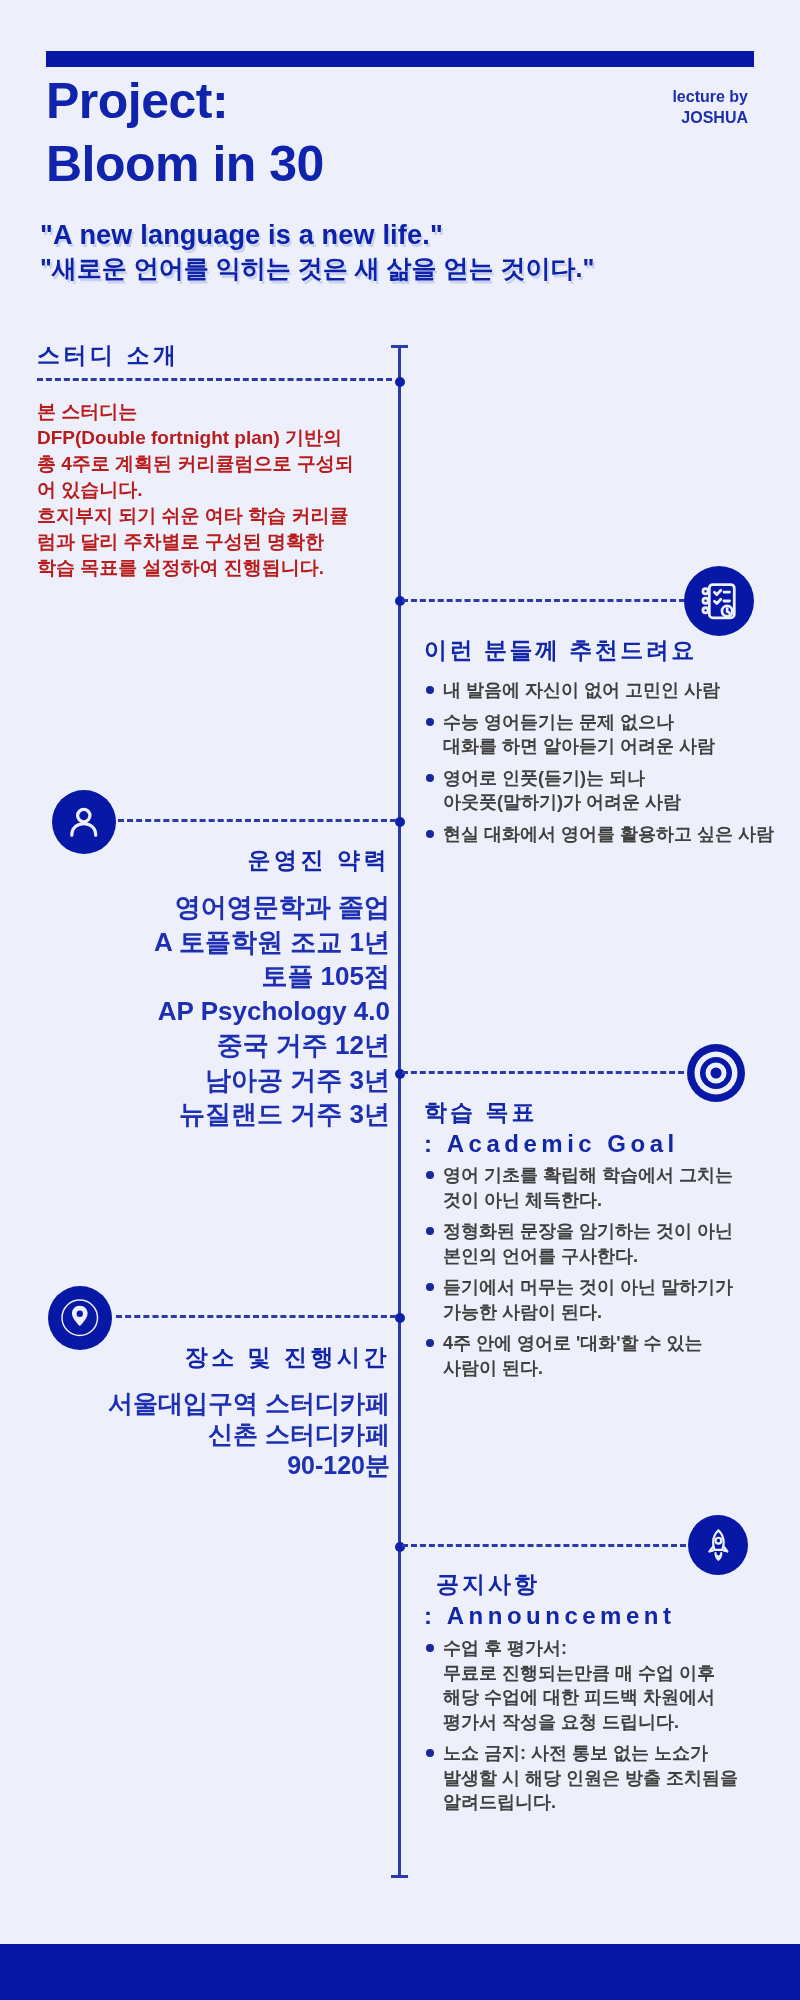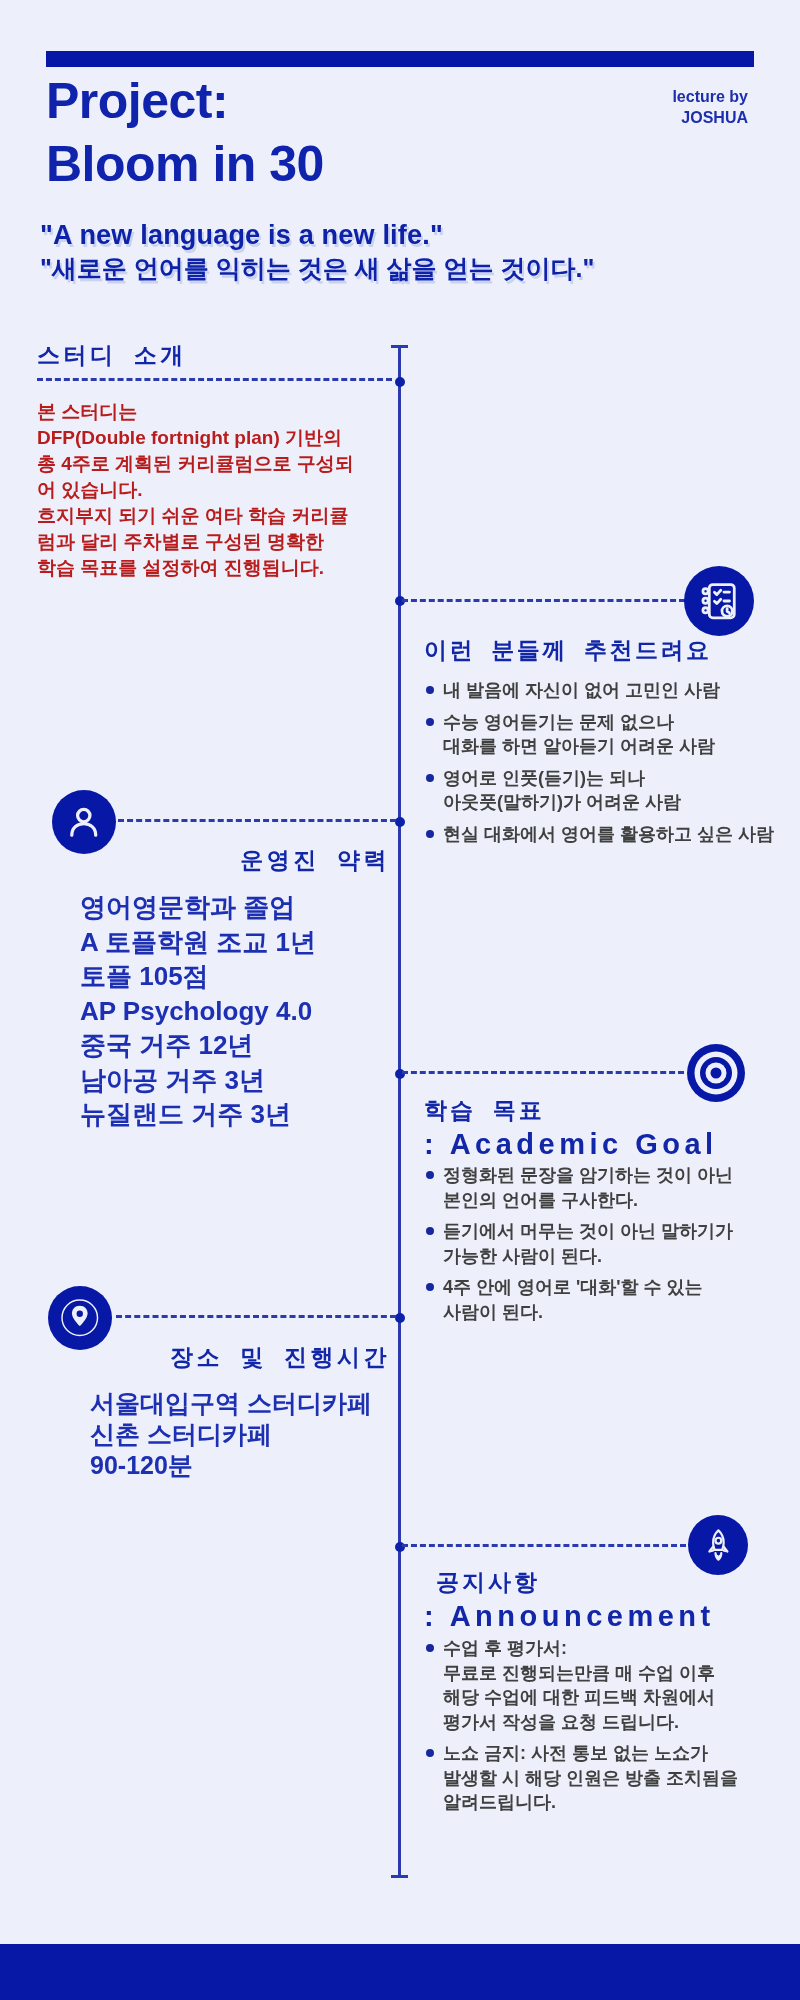--- a/index.html
+++ b/index.html
@@ -39,32 +39,32 @@
   .timeline::after { bottom:0; }
   .tdot { width:10px; height:10px; border-radius:50%; background:#0D21A8; }
   .dash { border-top:3px dashed #2B3AAC; height:0; }
 
   
   .icon-circle { border-radius:50%; background:#0718A6; display:flex;
                  align-items:center; justify-content:center; }
   .icon-circle svg { width:68%; height:68%; }
 
   
-  .h-kr { font-size:23px; font-weight:800; color:#1226A8; letter-spacing:3.5px;font-family:Liberation Mono, monospace; }
-  .h-en { font-size:29px; font-weight:800; color:#1226A8; letter-spacing:4.5px; }
+  .h-kr { font-size:23px; font-weight:800; color:#1226A8; letter-spacing:3.5px; }
+  .h-en { font-size:24px; font-weight:800; color:#1226A8; letter-spacing:4.5px; }
 
   .pre { white-space:pre-line; }
   .body-text { font-size:19px; line-height:26px; font-weight:600; color:#b91c1c; }
 
   ul.bullets { list-style:none; font-size:18px; line-height:24.5px; font-weight:600; color:#404040; }
   ul.bullets li { position:relative; padding-left:19px; margin-bottom:7px; white-space:pre-line; }
   ul.bullets li::before { content:""; position:absolute; left:2px; top:8px;
     width:8px; height:8px; border-radius:50%; background:#16279F; }
 
-  .right-list { font-weight:700; color:#1D2FB2; }
+  .right-list { text-align:right; font-weight:700; color:#1D2FB2; }
 
   
   .intro-heading  { left:37px;  top:340px; }
   .intro-dash     { left:37px;  top:378px; width:355px; }
   .intro-body     { left:37px;  top:399px; width:360px; }
 
   .rec-connector  { left:402px; top:599px; width:283px; }
   .rec-icon       { left:684px; top:566px; width:70px; height:70px; }
   .rec-heading    { left:424px; top:635px; letter-spacing:2.5px; }
   .rec-bullets    { left:424px; top:678px; width:368px; }
@@ -180,20 +180,22 @@
       <circle cx="30" cy="30" r="16" fill="#0718A6"></circle>
       <circle cx="30" cy="30" r="10.5" fill="#EDF0FA"></circle>
       <circle cx="30" cy="30" r="5.5" fill="#0718A6"></circle>
     </svg>
   </div>
   <div class="abs goal-heading">
     <div class="h-kr" style="letter-spacing:3px;">학습 목표</div>
     <div class="h-en">: Academic Goal</div>
   </div>
   <ul class="abs bullets goal-bullets">
+    <li>영어 기초를 확립해 학습에서 그치는
+것이 아닌 체득한다.</li>
     <li>정형화된 문장을 암기하는 것이 아닌
 본인의 언어를 구사한다.</li>
     <li>듣기에서 머무는 것이 아닌 말하기가
 가능한 사람이 된다.</li>
     <li>4주 안에 영어로 '대화'할 수 있는
 사람이 된다.</li>
   </ul>
 
   <div class="abs icon-circle place-icon">
     <svg viewBox="0 0 60 60" width="94%" height="94%" style="position:absolute;">

